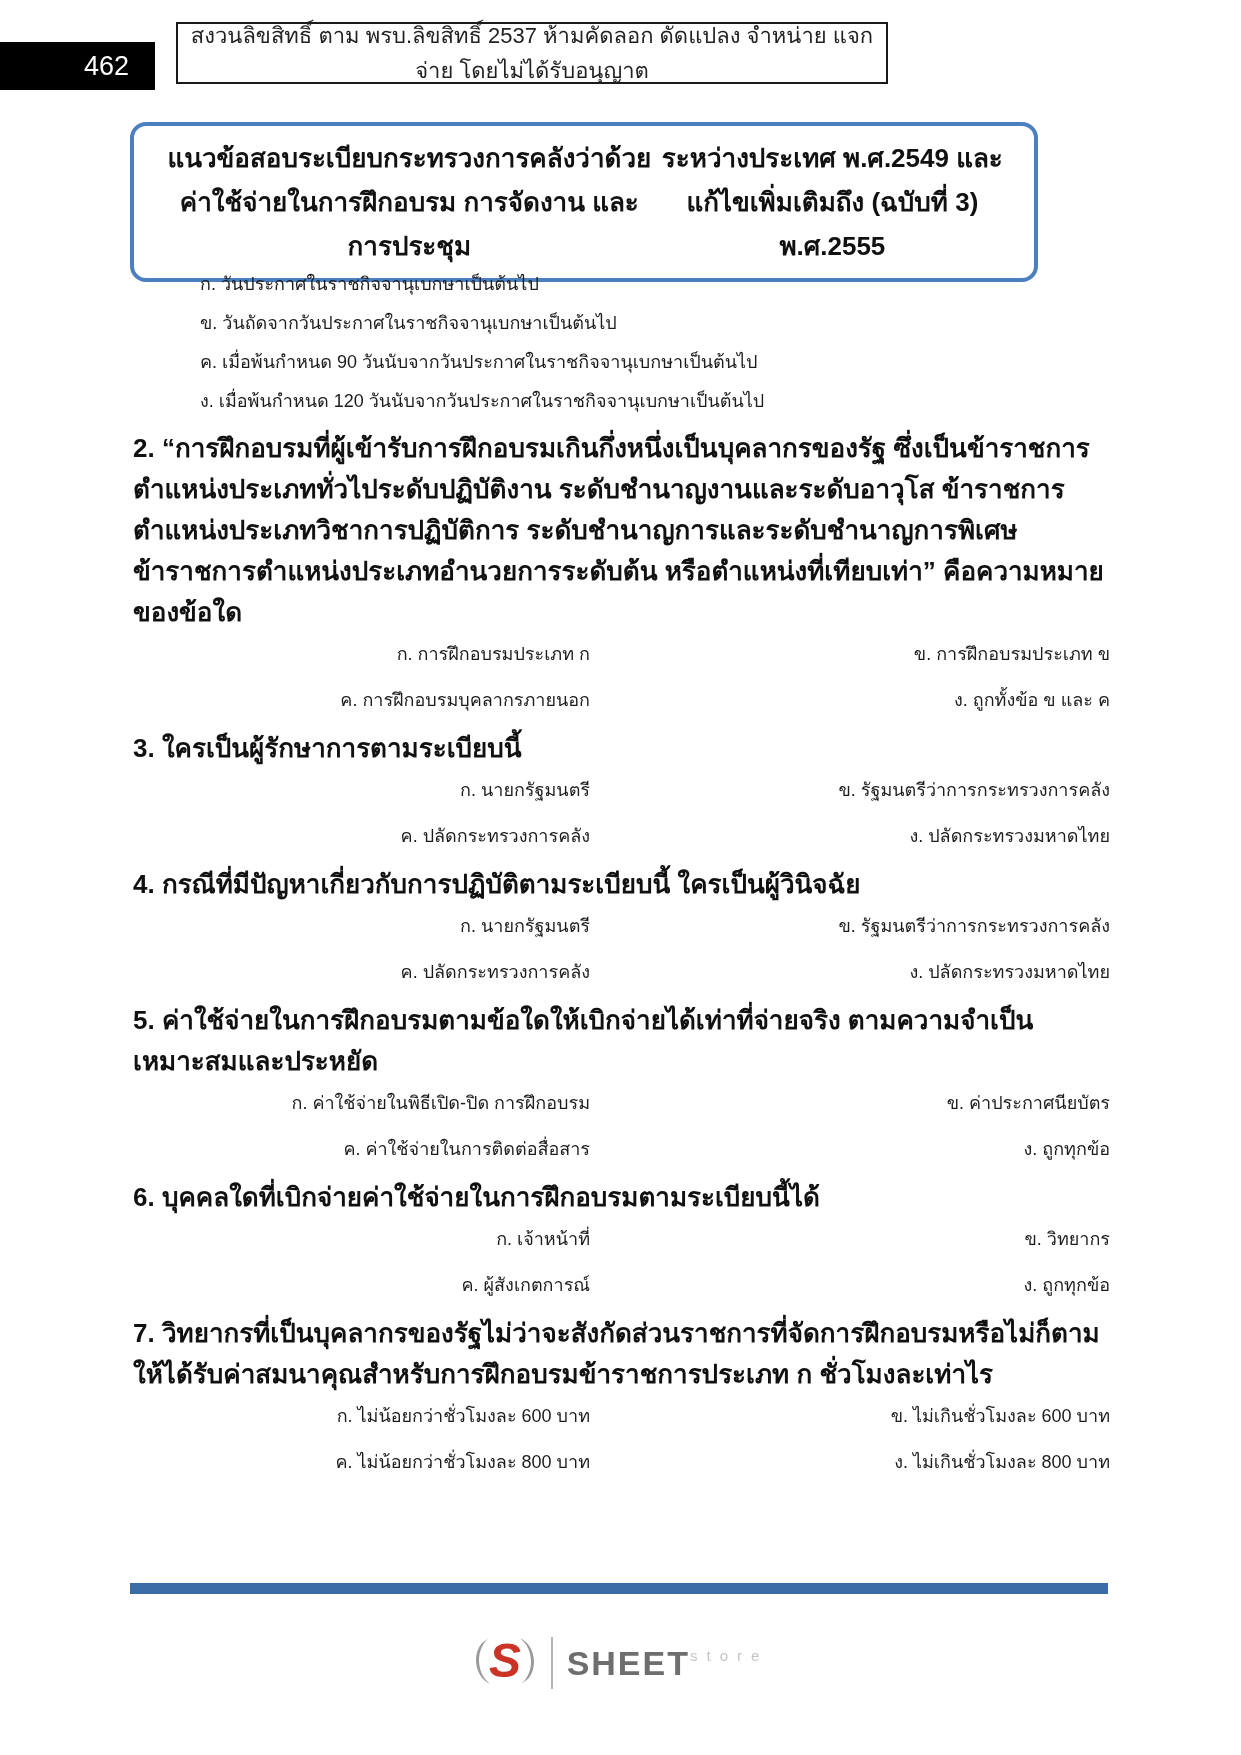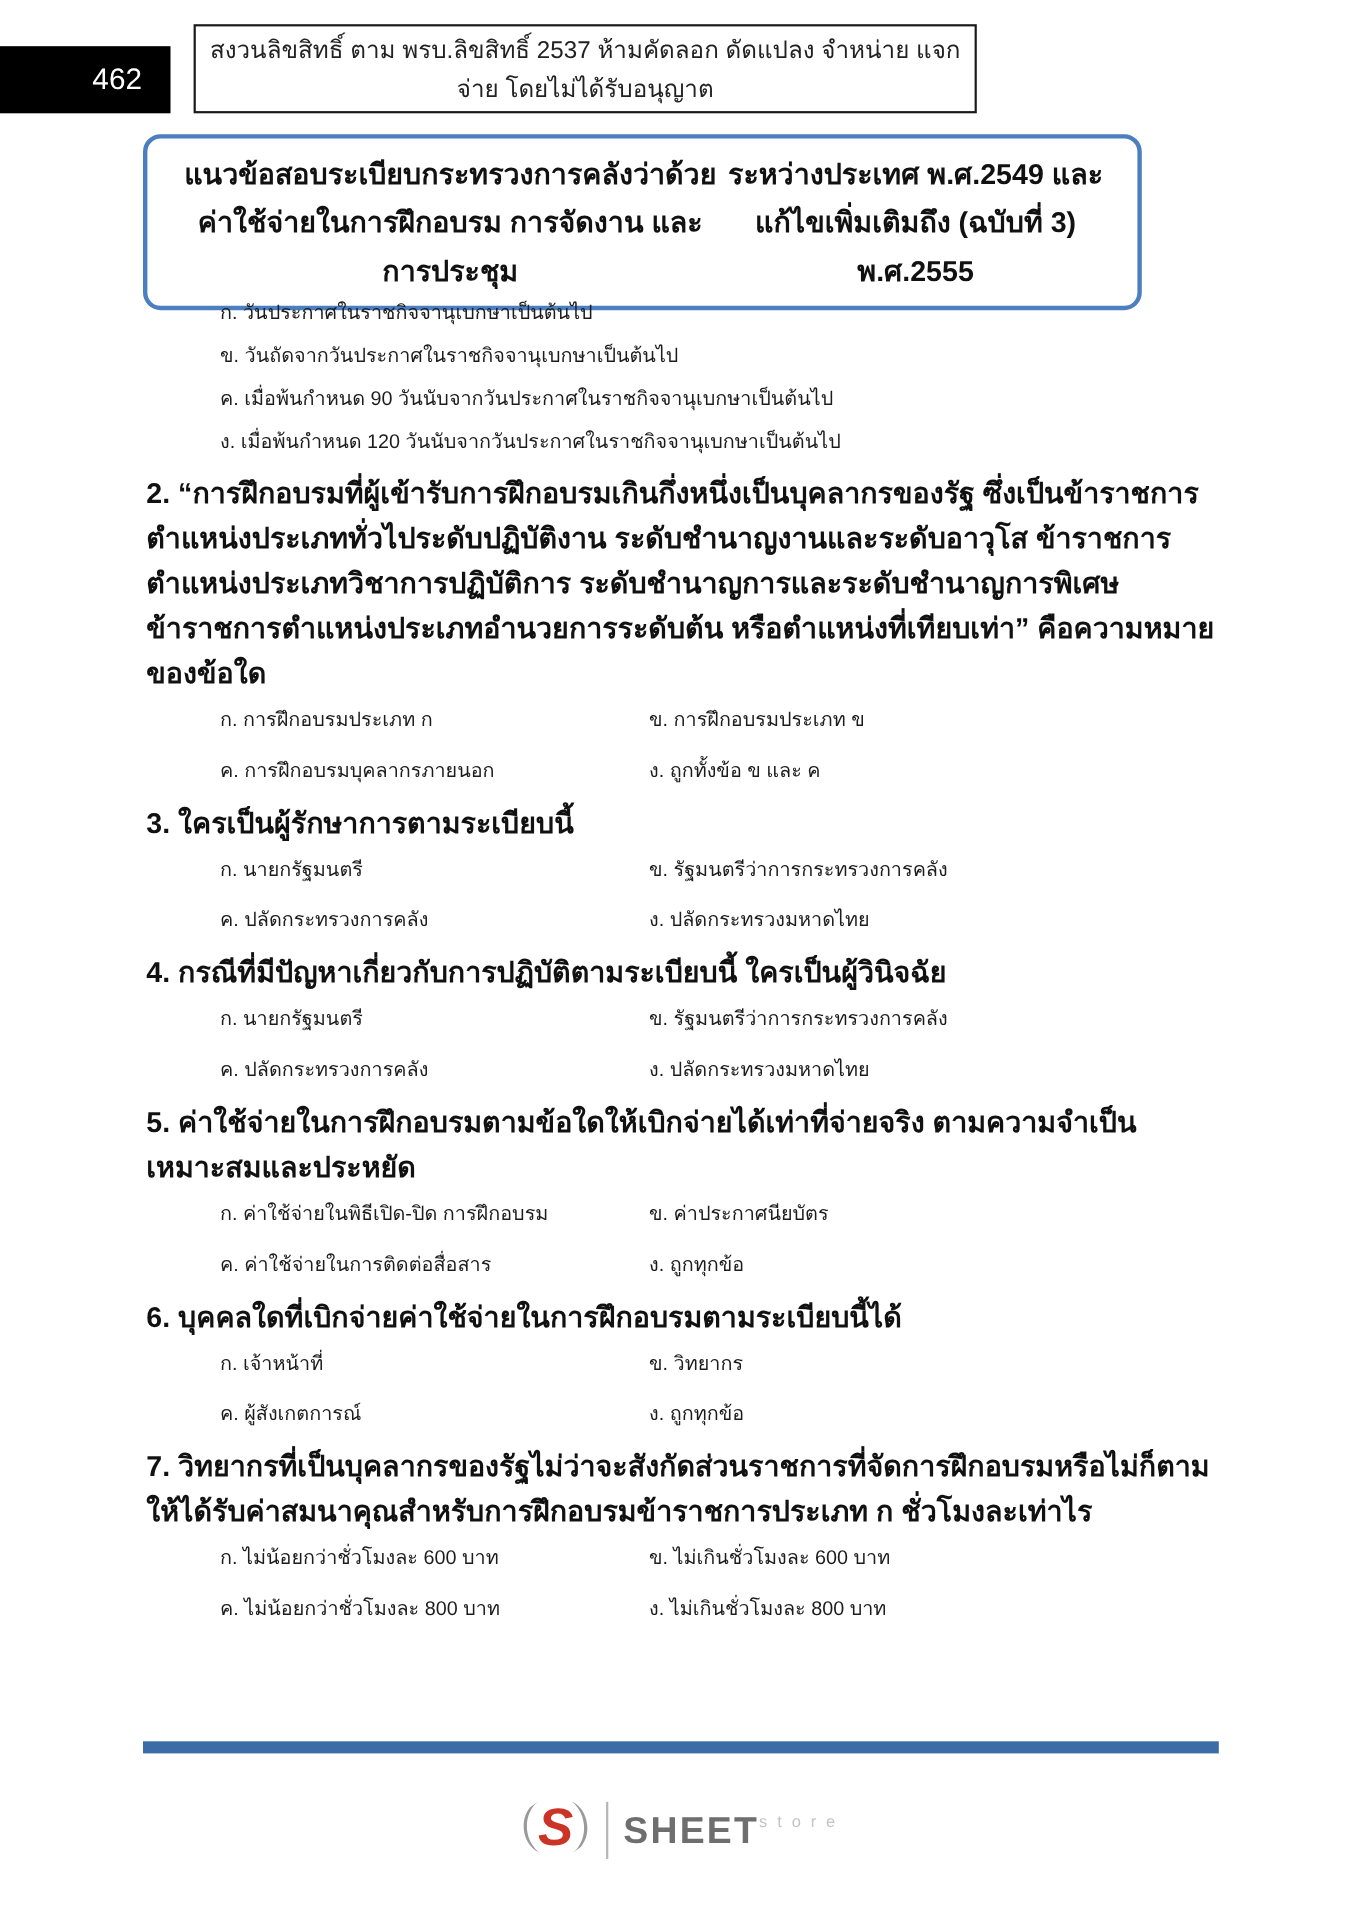--- a/index.html
+++ b/index.html
@@ -1,37 +1,37 @@
 <!DOCTYPE html>
 <html><head>
 <meta charset="utf-8">
 <style>
   * { margin:0; padding:0; box-sizing:border-box; }
   html,body { width:1241px; height:1755px; background:#ffffff; position:relative;
     font-family:"Liberation Sans","DejaVu Sans",sans-serif; color:#1c1c1c; }
 
-  .page-number-box { position:absolute; left:0; top:42px; width:155px; height:61px;
+  .page-number-box { position:absolute; left:0; top:42px; width:155px; height:48px;
     background:#000; color:#fff; display:flex; align-items:center; justify-content:center;
     padding-left:58px; font-size:27px; }
 
-  .copyright-box { position:absolute; left:176px; top:22px; width:712px; height:81px;
+  .copyright-box { position:absolute; left:176px; top:22px; width:712px; height:62px;
     border:2px solid #1a1a1a; display:flex; align-items:center; justify-content:center;
     font-size:22px; color:#222; text-align:center; padding:0 8px; }
 
   .title-box { position:absolute; left:130px; top:122px; width:908px; min-height:106px;
     border:4px solid #4b7fc0; border-radius:16px; display:flex; flex-direction:row;
     align-items:flex-start; justify-content:center; padding:10px 30px; gap:6px; }
   .title-line { font-weight:bold; font-size:26px; line-height:44px; text-align:center; color:#111; }
 
   .content { position:absolute; left:133px; top:258px; width:977px; }
   .question { margin-top:7px; }
   .q-text { font-weight:bold; font-size:26px; line-height:41px; color:#111; }
   .choices { padding-left:67px; }
   .choices.stacked .choice { line-height:39px; }
-  .choices.grid2 { display:grid; grid-template-columns:390px 1fr; row-gap:4px; }
+  .choices.grid2 { display:grid; grid-template-columns:390px 1fr; row-gap:4px;text-align:right; }
   .choice { font-size:18px; line-height:42px; color:#1c1c1c; }
 
   .footer-bar { position:absolute; left:130px; top:1583px; width:978px; height:11px;
     background:#3c6ca6; }
 
   .logo { position:absolute; left:0; top:1632px; width:1241px; display:flex;
     align-items:center; justify-content:center; gap:14px; }
   .logo-divider { width:2px; height:52px; background:#b5b5b5; }
   .logo-text { display:flex; }
   .logo-name { font-size:34px; font-weight:bold; color:#6e6e6e; letter-spacing:2px; line-height:34px; }

